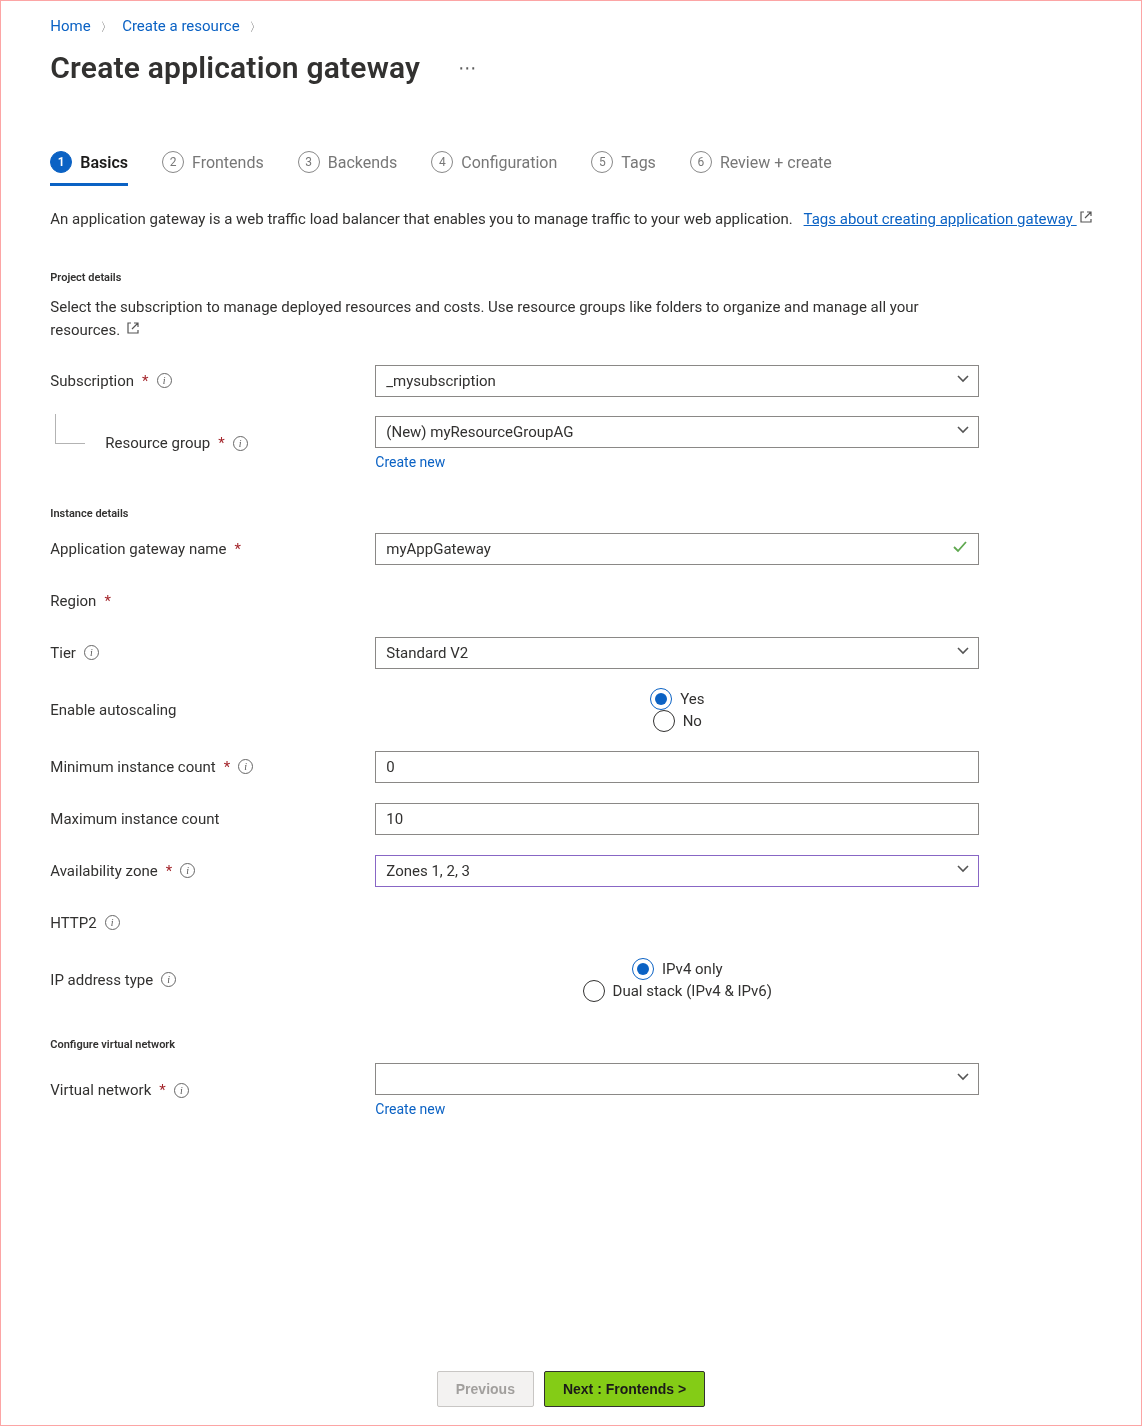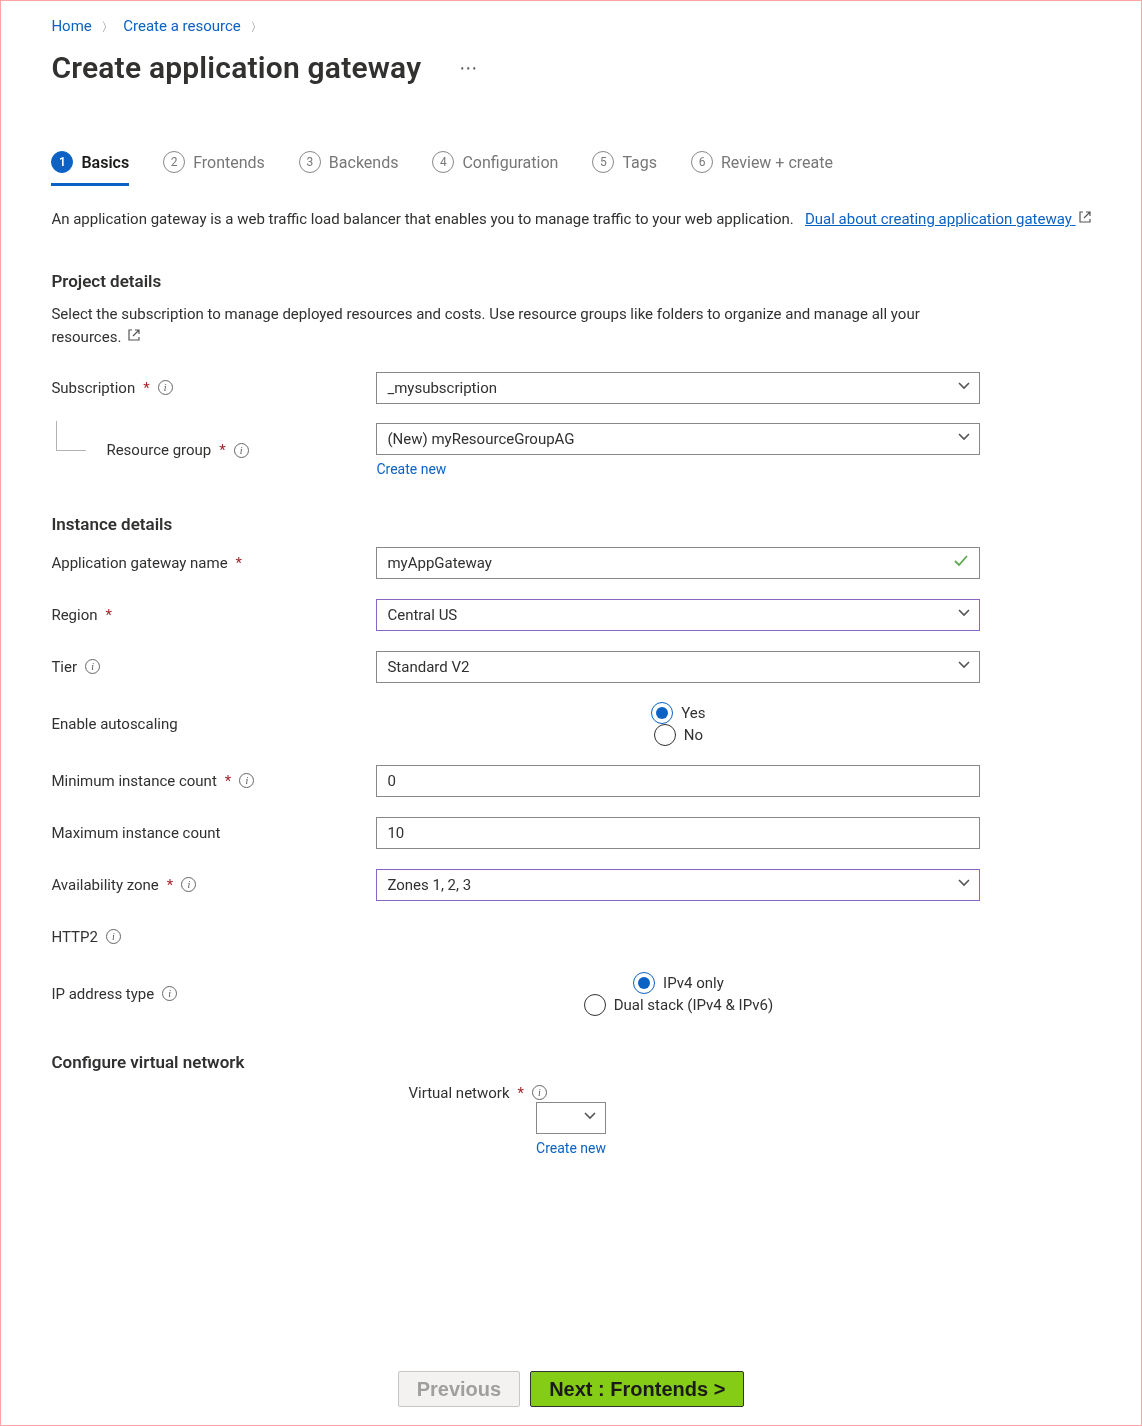--- a/index.html
+++ b/index.html
@@ -108,21 +108,21 @@
     text-decoration: underline;
     cursor: pointer;
   }
   .ext-icon, .popout-icon {
     display: inline-block;
     vertical-align: 1px;
     margin-left: 3px;
   }
   
   h2.section-title {
-    font-size: 17px;
+    font-size: 11px;
     font-weight: 600;
     margin: 0 0 12px 0;
   }
   .section-sub {
     font-size: 15px;
     line-height: 1.5;
     margin-bottom: 22px;
     max-width: 930px;
   }
   
@@ -242,21 +242,21 @@
   
   .footer {
     margin-top: auto;
     padding: 18px 22px;
     display: flex;
     gap: 10px;
   }
   .btn {
     height: 36px;
     padding: 0 18px;
-    font-size: 20px;
+    font-size: 14px;
     font-weight: 600;
     border-radius: 2px;
     cursor: pointer;
     display: inline-flex;
     align-items: center;
     justify-content: center;
   }
   .btn-prev {
     background: #f3f2f1;
     border: 1px solid #c8c6c4;
@@ -311,21 +311,21 @@
       <div class="tab">
         <span class="step-badge">6</span>
         <span>Review + create</span>
       </div>
     </div>
 
     <div class="intro">
       <span>An application gateway is a web traffic load balancer that enables you to manage traffic to your web application.</span>
       &nbsp;
       <a class="link">
-        <span>Dual about creating application gateway</span>
+        <span>Tags about creating application gateway</span>
         <span class="ext-icon">
           <svg width="12" height="12" viewBox="0 0 12 12" fill="none">
               <path d="M4 1H1v10h10V8M7 1h4v4M11 1 5 7" stroke="#555" stroke-width="1.2"></path>
             </svg>
         </span>
       </a>
     </div>
 
     <div class="section">
       <h2 class="section-title">Project details</h2>
@@ -394,30 +394,20 @@
                 </svg>
             </span>
           </div>
         </div>
       </div>
 
       <div class="form-row">
         <div class="form-label">
           <span>Region</span>
           <span class="req">*</span>
-        </div>
-        <div class="form-control">
-          <div class="select purple">
-            <span>Central US</span>
-            <span class="chevron">
-              <svg width="14" height="14" viewBox="0 0 14 14">
-                  <path d="M2 4l5 5 5-5" stroke="#555" stroke-width="1.6" fill="none"></path>
-                </svg>
-            </span>
-          </div>
         </div>
       </div>
 
       <div class="form-row">
         <div class="form-label">
           <span>Tier</span>
           <span class="info-icon">i</span>
         </div>
         <div class="form-control">
           <div class="select">
@@ -518,21 +508,21 @@
               <span class="radio-label">Dual stack (IPv4 &amp; IPv6)</span>
             </div>
           </div>
         </div>
       </div>
     </div>
 
     <div class="section" style="margin-bottom:4px;">
       <h2 class="section-title">Configure virtual network</h2>
 
-      <div class="form-row" style="margin-bottom:4px;flex-direction:column;">
+      <div class="form-row" style="margin-bottom:4px;">
         <div class="form-label">
           <span>Virtual network</span>
           <span class="req">*</span>
           <span class="info-icon">i</span>
         </div>
         <div class="form-control">
           <div class="select">
             <span></span>
             <span class="chevron">
               <svg width="14" height="14" viewBox="0 0 14 14">

